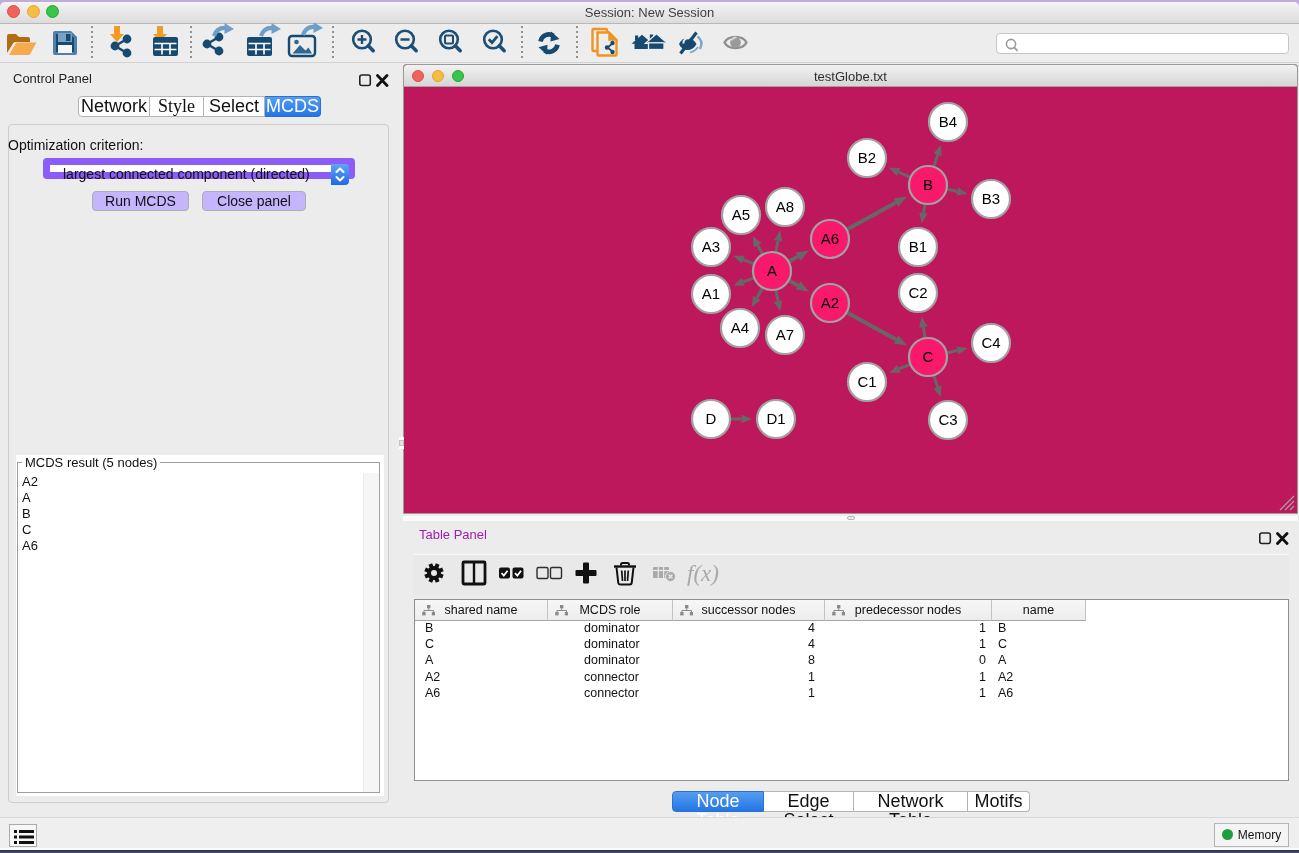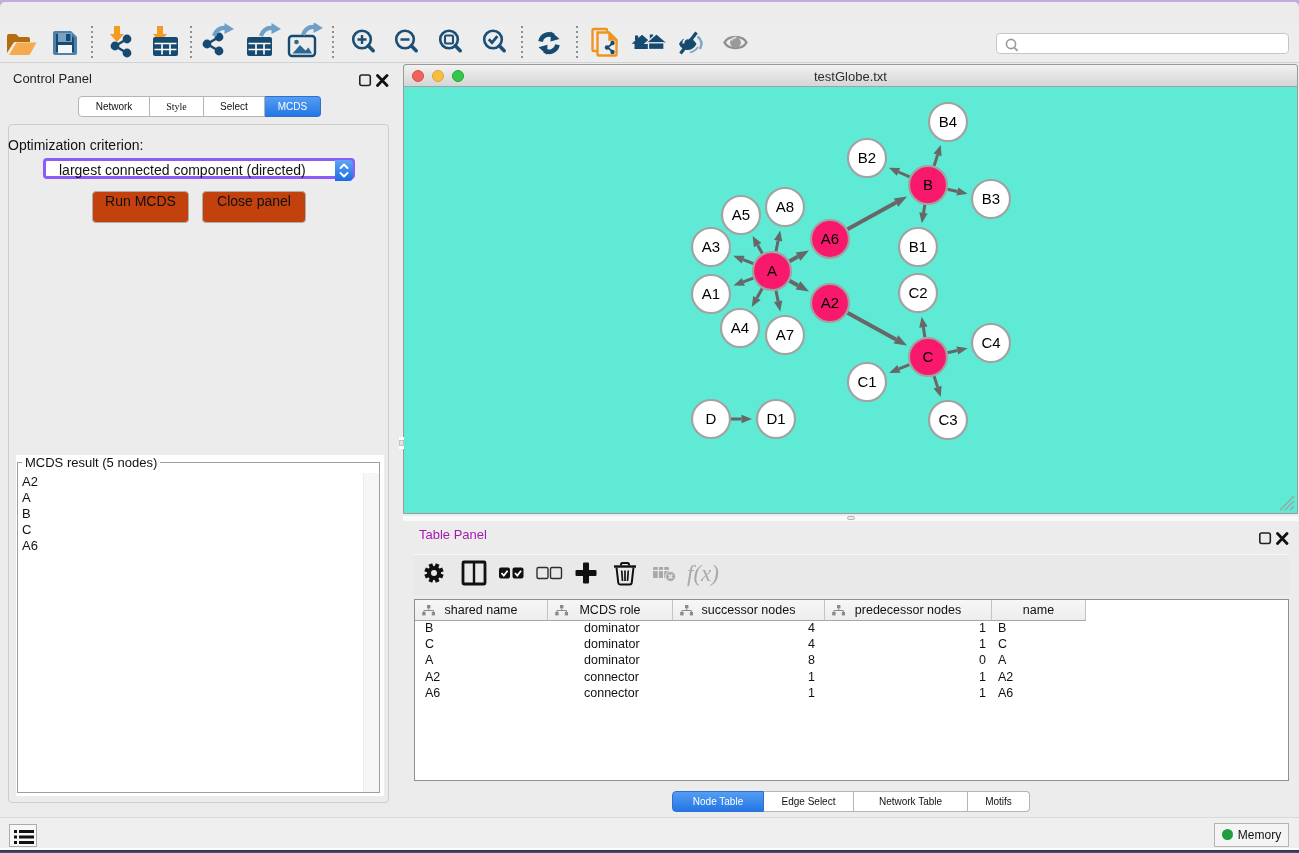--- a/index.html
+++ b/index.html
@@ -13,54 +13,60 @@
 #titlebar .t { position:absolute; top:3px; width:100%; text-align:center; font-size:13px; color:#3e3e3e; }
 .light { position:absolute; top:3px; width:13px; height:13px; border-radius:50%; }
 
 #toolbar { position:absolute; top:22px; left:0; width:1299px; height:39px; background:#ededed; border-bottom:1px solid #d2d2d2; }
 .sep { position:absolute; top:2px; height:33px; width:2px; background:repeating-linear-gradient(#909090 0 2px, transparent 2px 5px); }
 #searchbox { position:absolute; left:996px; top:8.5px; width:293px; height:21px; background:#fff; border:1px solid #c6c6c6; border-radius:4px; }
 
 #cp-title { position:absolute; left:13px; top:69px; font-size:13px; color:#1f1f1f; }
 #cp-border { position:absolute; left:8px; top:122px; width:381px; height:679px; border:1px solid #cdcdcd; border-radius:4px; }
 .tabs { position:absolute; display:flex; height:21px; }
-.tab { height:21px; border:1px solid #b4b4b4; border-left:none; background:#fff; font-size:10px; color:#111; text-align:center; line-height:19px; }
+.tab { height:21px; border:1px solid #b4b4b4; border-left:none; background:#fff; font-size:18px; color:#111; text-align:center; line-height:19px; }
 .tab.first { border-left:1px solid #b4b4b4; border-radius:4px 0 0 4px; }
 .tab.last { border-radius:0 4px 4px 0; }
 .tab.sel { background:linear-gradient(#559df2,#2376e4); color:#fff; border-color:#2e6fd0; }
 #opt-label { position:absolute; left:8px; top:134.5px; width:381px; text-align:left; font-size:14px; color:#111; }
-#cp-select { position:absolute; left:43px; top:156px; width:312px; height:21px; background:#fff; border:3px solid #8b5cf6; border-radius:4px; font-size:14px; color:#111; line-height:19px; padding-left:13px; }
+#cp-select { position:absolute; left:43px; top:156px; width:312px; height:21px; background:#fff; border:7px solid #8b5cf6; border-radius:4px; font-size:14px; color:#111; line-height:19px; padding-left:13px; }
 #cp-spin { position:absolute; right:-1px; top:-1px; width:18px; height:21px; border-radius:0 4px 4px 0; background:linear-gradient(#62a4f6,#1b6be6); }
-.btn { position:absolute; height:32px; background:#c2410c; border:1px solid #aeaeae; border-radius:4px; font-size:14px; color:#111; text-align:center; line-height:18px; }
+.btn { position:absolute; height:20px; background:#c4b5fd; border:1px solid #aeaeae; border-radius:4px; font-size:14px; color:#111; text-align:center; line-height:18px; }
 #fs-white { position:absolute; left:16px; top:453px; width:368px; height:341px; background:#fff; }
 #fs-border { position:absolute; left:17px; top:460px; width:363px; height:331px; border:1px solid #9f9f9f; }
 #fs-legend { position:absolute; left:22px; top:453px; background:#fff; padding:0 3px; font-size:13px; color:#111; }
 #fs-list { position:absolute; left:22px; top:472px; font-size:13px; color:#111; line-height:16px; }
 #fs-scroll { position:absolute; left:363px; top:471px; width:16px; height:319px; background:#f6f6f6; border-left:1px solid #ececec; }
 
 #statusbar { position:absolute; top:815px; left:0; width:1299px; height:32px; background:#efefef; border-top:1px solid #d9d9d9; }
 #sb-btn { position:absolute; left:9px; top:6px; width:28px; height:23px; background:#f7f7f7; border:1px solid #ababab; }
 #mem-btn { position:absolute; left:1214px; top:5px; width:75px; height:24px; background:#f4f4f4; border:1px solid #b4b4b4; font-size:12px; color:#111; text-align:center; line-height:22px; }
 
-#netwin { position:absolute; left:403px; top:61.5px; width:895px; height:450px; background:#5eead4; border:1px solid #9a9a9a; border-radius:3px 3px 0 0; }
+#netwin { position:absolute; left:403px; top:61.5px; width:895px; height:450px; background:#be185d; border:1px solid #9a9a9a; border-radius:3px 3px 0 0; }
 #net-titlebar { position:absolute; top:0; left:0; width:100%; height:22px; background:linear-gradient(#f2f2f2,#d5d5d5); border-bottom:1px solid #a2a2a2; border-radius:3px 3px 0 0; }
 #net-titlebar .t { position:absolute; top:4px; width:100%; text-align:center; font-size:13px; color:#2e2e2e; }
 
 #tp-title { position:absolute; left:419px; top:525px; font-size:13px; color:#a21caf; }
 #tp-toolbar { position:absolute; left:413px; top:552px; width:876px; height:41px; background:#e9e9e9; border-top:1px solid #f6f6f6; }
 #tbl { position:absolute; left:414px; top:596.5px; width:875px; height:182px; background:#fff; border:1px solid #8f8f8f; }
 .th { position:absolute; top:0; height:21px; background:linear-gradient(#f7f7f7,#ededed); border-right:1px solid #c3c3c3; border-bottom:1px solid #a6a6a6; font-size:12.5px; color:#111; }
 .td { position:absolute; font-size:12.5px; color:#111; height:16px; }
 .bt-tabs { position:absolute; top:789px; display:flex; height:21px; }
 
 .dot { display:inline-block; width:11px; height:11px; border-radius:50%; background:#1e9e3e; vertical-align:-1px; margin-right:5px; }
 </style>
 </head>
 <body>
 <div id="app">
+  <div id="titlebar">
+    <div class="light" style="left:7px; background:#f0635c; border:1px solid #dd4f45;"></div>
+    <div class="light" style="left:26.5px; background:#f6be40; border:1px solid #e0a32e;"></div>
+    <div class="light" style="left:46px; background:#35c64b; border:1px solid #26a635;"></div>
+    <div class="t">Session: New Session</div>
+  </div>
   <div id="toolbar">
 
     <div class="sep" style="left:91px;"></div>
     <div class="sep" style="left:190px;"></div>
     <div class="sep" style="left:332px;"></div>
     <div class="sep" style="left:521px;"></div>
     <div class="sep" style="left:576px;"></div>
     <svg width="1299" height="40" style="position:absolute;left:0;top:-1px;">
 <path d="M7,30 V13 Q7,11 9,11 H16 L19,14 H28 Q30,14 30,16 V19 H15.5 Q14,19 13.2,20.3 L7,30 Z" fill="#b36d10"></path>
 <path d="M9,32 L15.8,20.6 Q16.4,19.6 17.5,19.6 H36.5 L30.2,31 Q29.6,32 28.5,32 Z" fill="#f7a94d"></path>

